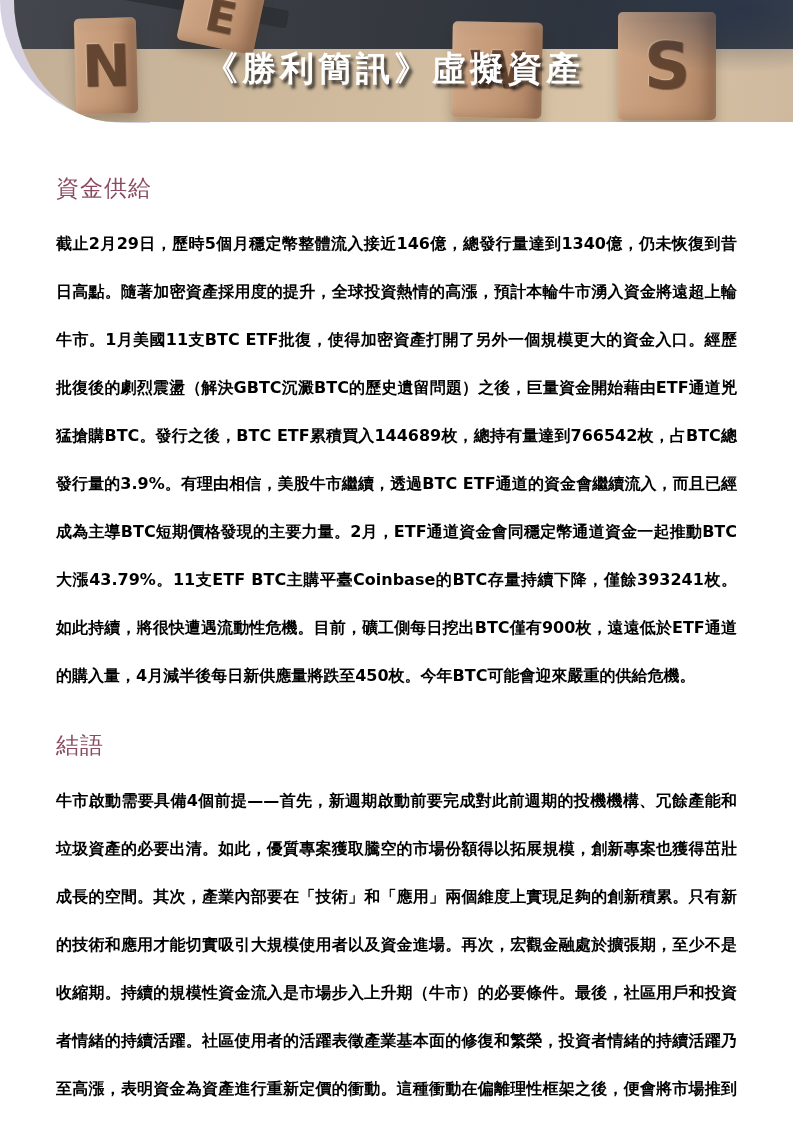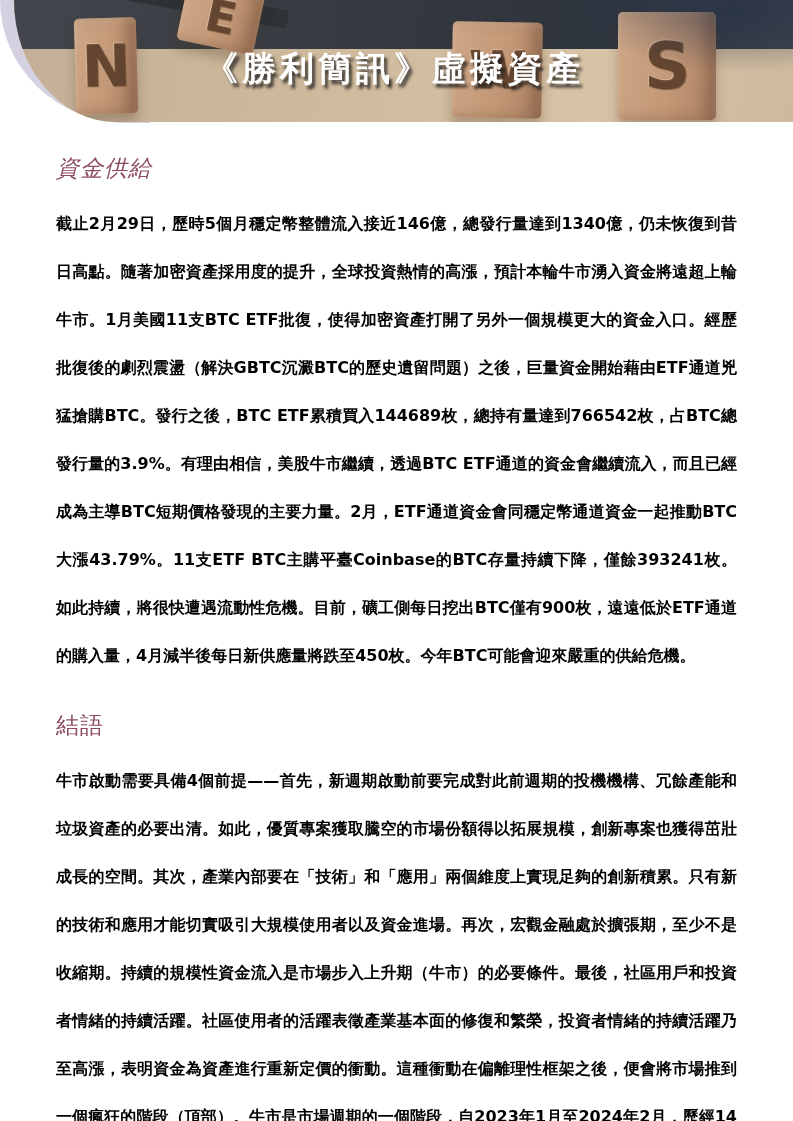--- a/index.html
+++ b/index.html
@@ -74,21 +74,21 @@
   
   .content { padding: 0 56px; }
 
   .section-heading {
     margin: 0;
     color: #8c4a62;
     font-size: 23px;
     font-weight: 500;
     letter-spacing: 1px;
   }
-  .section-funding .section-heading { margin-top: 28px; font-style: italic; }
+  .section-funding .section-heading { margin-top: 48px; }
   .section-conclusion .section-heading { margin-top: 30px; }
 
   .body-text {
     margin: 16px 0 0 0;
     font-size: 16px;
     font-weight: bold;
     color: #000000;
     line-height: 48px;
     text-align: justify;
     text-justify: inter-ideograph;

